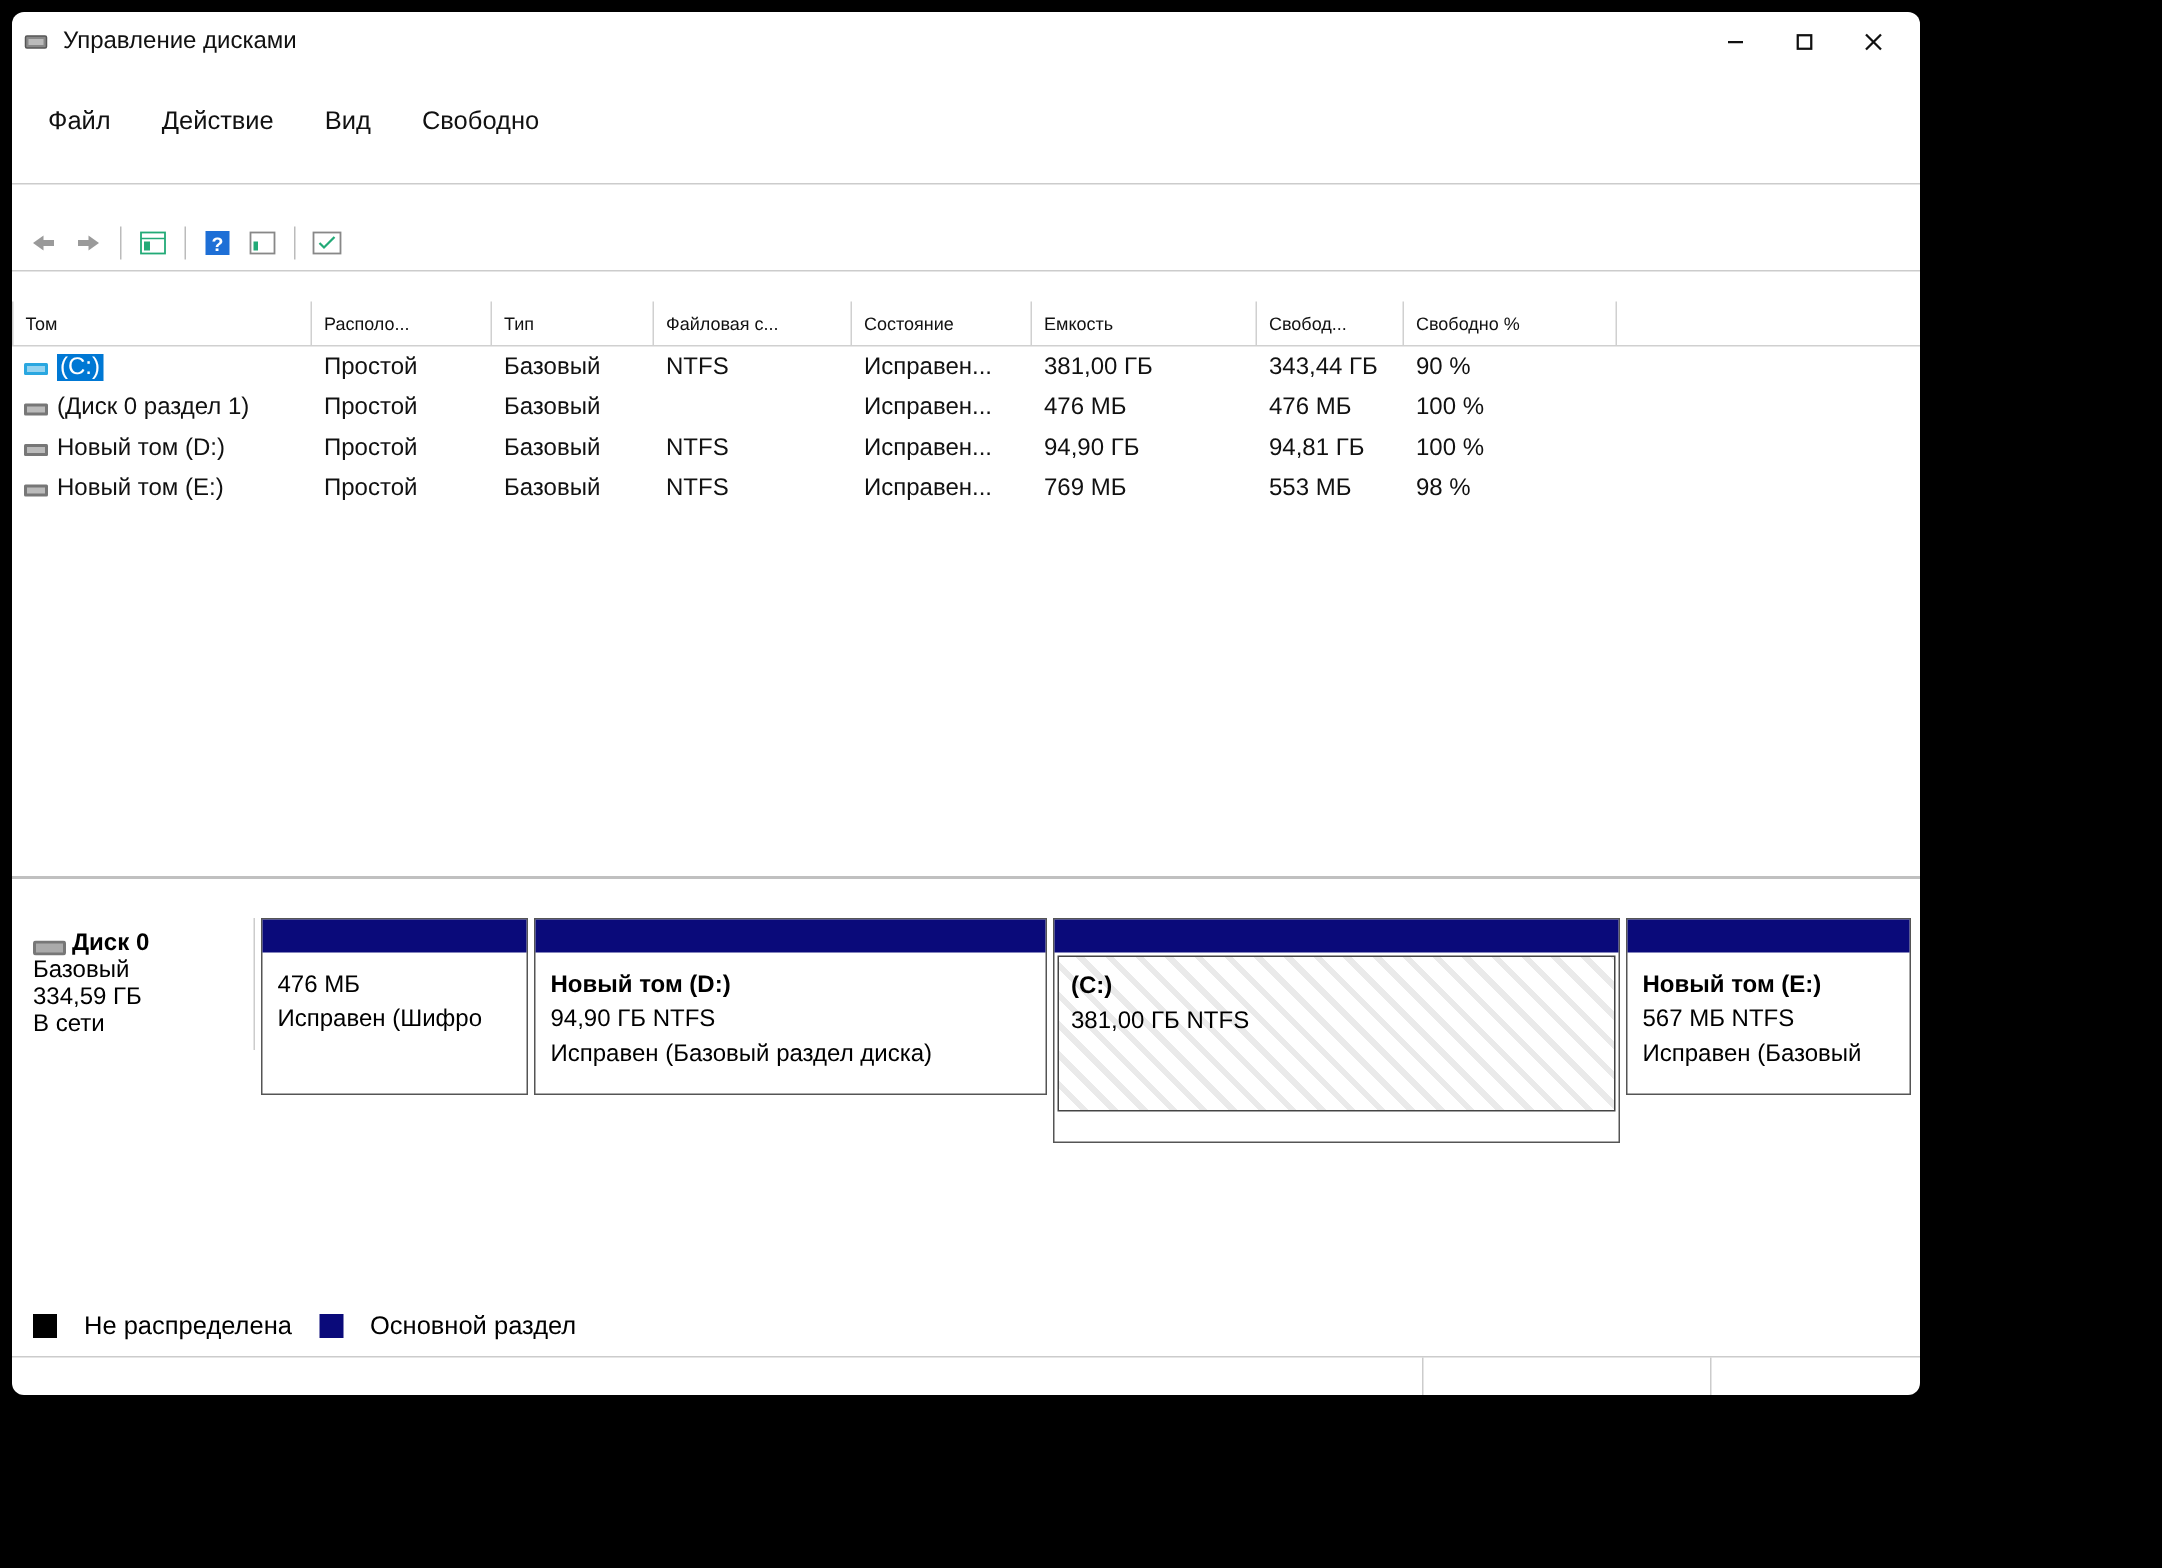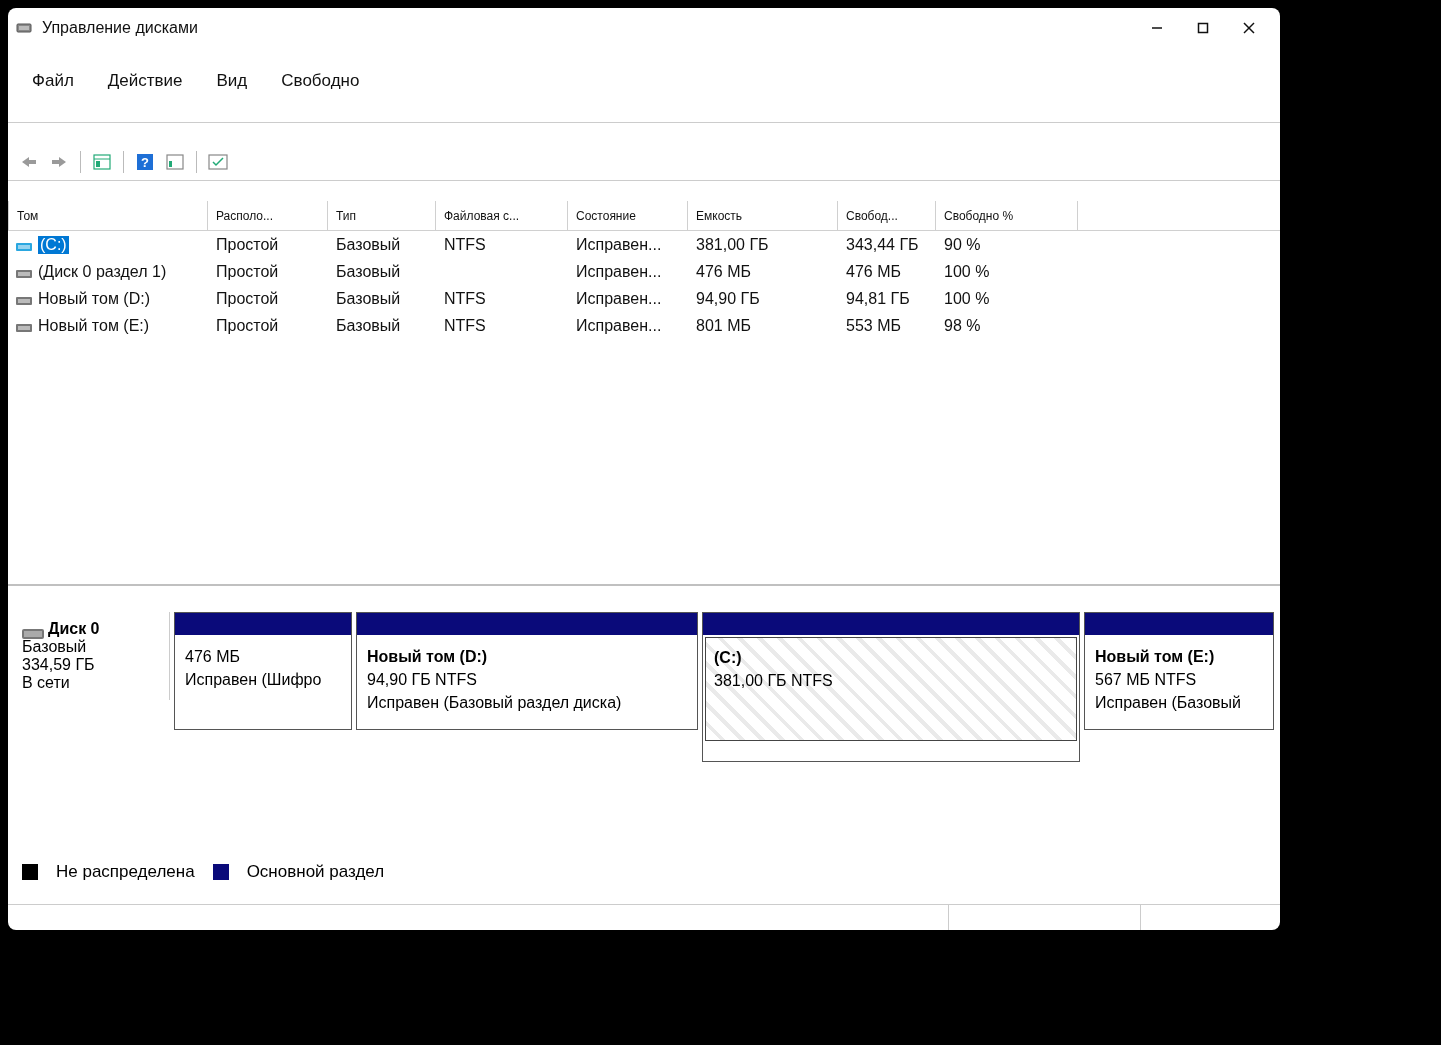--- a/index.html
+++ b/index.html
@@ -47,21 +47,21 @@
   .dicon{display:inline-block;width:22px;height:10px;margin-right:4px;vertical-align:middle;}
   .partitions{flex:1;display:flex;gap:4px;align-items:flex-start;}
   .part{display:flex;flex-direction:column;border:1px solid #555;}
   .part .topbar{height:22px;background:#0a0a7a;}
   .part .body{padding:10px 10px 8px 10px;font-size:16px;line-height:1.45;min-height:92px;overflow:hidden;white-space:nowrap;}
   .part .body .pname{font-weight:700;}
   .part.selected .body{background:repeating-linear-gradient(45deg,#fff 0 10px,#eaeaea 10px 14px);border:1px solid #444;margin:2px;padding:8px 8px 6px 8px;min-height:104px;}
   .part.selected{height:150px;}
   .part:not(.selected){height:118px;}
   
-  .legend{position:absolute;left:14px;bottom:48px;display:flex;align-items:center;gap:18px;font-size:17px;}
+  .legend{position:absolute;left:14px;bottom:36px;display:flex;align-items:center;gap:18px;font-size:17px;}
   .legend .sw{width:16px;height:16px;display:inline-block;}
   .legend .sw.black{background:#000;}
   .legend .sw.blue{background:#0a0a7a;}
   
   .statusbar{position:absolute;left:0;right:0;bottom:0;height:26px;border-top:1px solid #ccc;display:flex;}
   .statusbar .seg{border-left:1px solid #ccc;height:100%;}
   .seg.a{flex:1;border-left:none;}
   .seg.b{width:192px;}
   .seg.c{width:140px;}
 </style>
@@ -213,21 +213,21 @@
             <span class="diskicon"><svg width="16" height="12">
                 <rect x="0" y="2" width="16" height="8" rx="1" fill="#777"></rect>
                 <rect x="2" y="4" width="12" height="4" fill="#fff" opacity="0.5"></rect>
               </svg></span>
             <span class="volname">Новый том (E:)</span>
           </div>
           <div class="cell c-lay">Простой</div>
           <div class="cell c-type">Базовый</div>
           <div class="cell c-fs">NTFS</div>
           <div class="cell c-st">Исправен...</div>
-          <div class="cell c-cap">801 МБ</div>
+          <div class="cell c-cap">769 МБ</div>
           <div class="cell c-free">553 МБ</div>
           <div class="cell c-pct">98 %</div>
         </div>
       </div>
   </div>
 
   <div class="diskmap-wrap">
     <div class="diskmap">
       <div class="diskhdr">
         <div><span class="dicon"><svg width="22" height="10">

